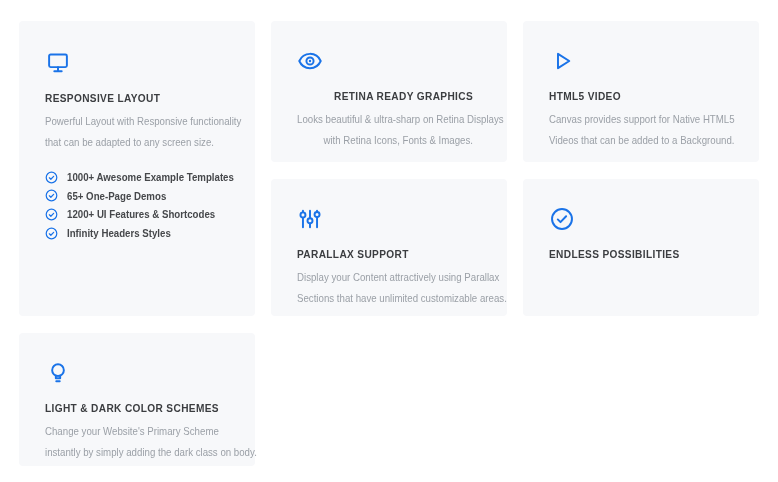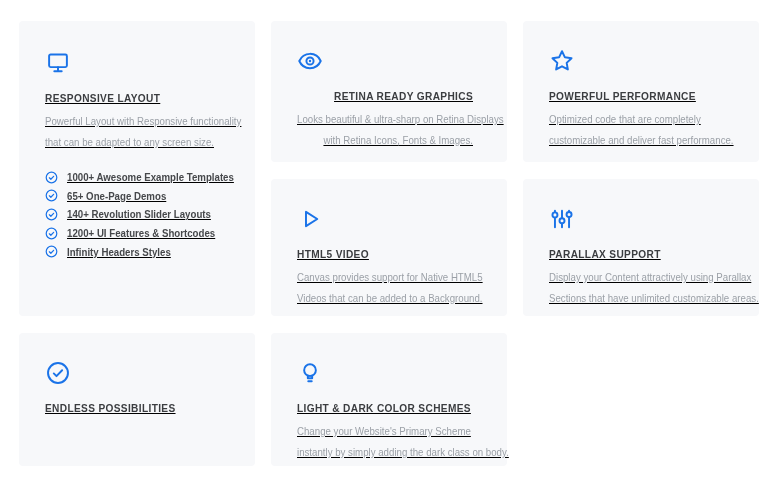--- a/index.html
+++ b/index.html
@@ -10,21 +10,21 @@
   }
   .features{
     padding:21px 19px 0 19px;
     display:grid;
     grid-template-columns:236px 236px 236px;
     grid-template-rows:141px 137px 133px;
     column-gap:16px;row-gap:17px;
   }
   .card{
     background:#f7f8fa;border-radius:4px;box-sizing:border-box;
-    padding:27px 10px 0 26px;overflow:visible;text-decoration:underline;
+    padding:27px 10px 0 26px;overflow:visible;
   }
   .card.tall{grid-row:1 / 3;padding-top:29px;}
   .icon{display:block;height:26px;}
   .icon svg{width:26px;height:26px;display:block;fill:none;stroke:#1a73e8;stroke-width:1.8;stroke-linecap:round;stroke-linejoin:round;}
   .cond{transform:scaleX(0.88);transform-origin:0 50%;white-space:nowrap;}
   .title{
     margin:16px 0 0 0;font-size:11.5px;font-weight:bold;color:#3b3d40;
     letter-spacing:0.4px;
   }
   .desc{margin:7px 0 0 0;}
@@ -72,29 +72,20 @@
           </span>
         <span class="label cond" style="color: rgb(70, 72, 75);">65+ One-Page Demos</span>
       </li>
       <li>
         <span class="check">
             <svg viewBox="0 0 14 14" style="stroke: rgb(26, 115, 232);">
               <circle cx="7" cy="7" r="5.7"></circle>
               <path d="M4.7 7.3l1.6 1.6 3-3.2"></path>
             </svg>
           </span>
-        <span class="label cond" style="color: rgb(70, 72, 75);">140+ Revolution Slider Layouts</span>
-      </li>
-      <li>
-        <span class="check">
-            <svg viewBox="0 0 14 14" style="stroke: rgb(26, 115, 232);">
-              <circle cx="7" cy="7" r="5.7"></circle>
-              <path d="M4.7 7.3l1.6 1.6 3-3.2"></path>
-            </svg>
-          </span>
         <span class="label cond" style="color: rgb(70, 72, 75);">1200+ UI Features &amp; Shortcodes</span>
       </li>
       <li>
         <span class="check">
             <svg viewBox="0 0 14 14" style="stroke: rgb(26, 115, 232);">
               <circle cx="7" cy="7" r="5.7"></circle>
               <path d="M4.7 7.3l1.6 1.6 3-3.2"></path>
             </svg>
           </span>
         <span class="label cond" style="color: rgb(70, 72, 75);">Infinity Headers Styles</span>
@@ -110,32 +101,20 @@
           <circle class="dot" cx="12" cy="12" r="1.1" stroke="none" style="fill: rgb(26, 115, 232);"></circle>
         </svg>
     </span>
     <h3 class="title cond" style="color: rgb(59, 61, 64);">RETINA READY GRAPHICS</h3>
     <p class="desc">
       <span class="line cond" style="color: rgb(155, 160, 167);">Looks beautiful &amp; ultra-sharp on Retina Displays</span>
       <span class="line cond" style="color: rgb(155, 160, 167);">with Retina Icons, Fonts &amp; Images.</span>
     </p>
   </article>
 
-  <article class="card" style="background: rgb(247, 248, 250);">
-    <span class="icon">
-      <svg viewBox="0 0 24 24" style="stroke: rgb(26, 115, 232);">
-          <path d="M12 3l2.7 5.6 6.1.8-4.5 4.3 1.1 6.1L12 16.9l-5.4 2.9 1.1-6.1-4.5-4.3 6.1-.8z"></path>
-        </svg>
-    </span>
-    <h3 class="title cond" style="color: rgb(59, 61, 64);">POWERFUL PERFORMANCE</h3>
-    <p class="desc">
-      <span class="line cond" style="color: rgb(155, 160, 167);">Optimized code that are completely</span>
-      <span class="line cond" style="color: rgb(155, 160, 167);">customizable and deliver fast performance.</span>
-    </p>
-  </article>
 
   <article class="card" style="background: rgb(247, 248, 250);">
     <span class="icon">
       <svg viewBox="0 0 24 24" style="stroke: rgb(26, 115, 232);">
           <path d="M8.3 5.4v13.2L18.7 12z"></path>
         </svg>
     </span>
     <h3 class="title cond" style="color: rgb(59, 61, 64);">HTML5 VIDEO</h3>
     <p class="desc">
       <span class="line cond" style="color: rgb(155, 160, 167);">Canvas provides support for Native HTML5</span>

